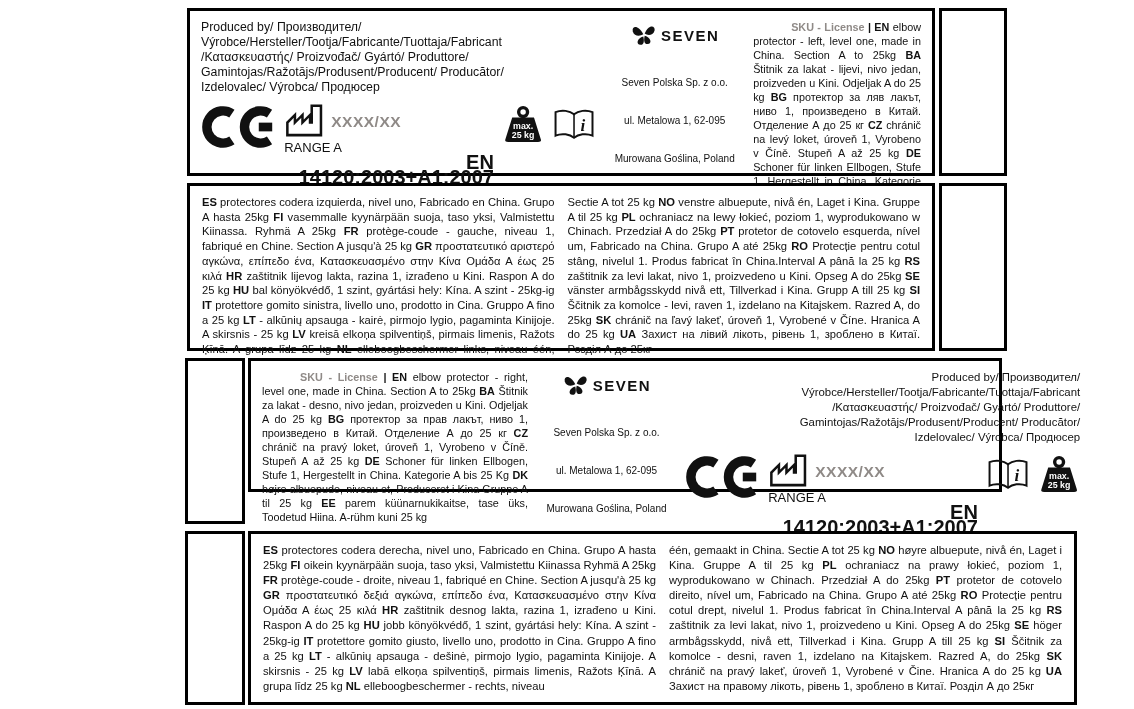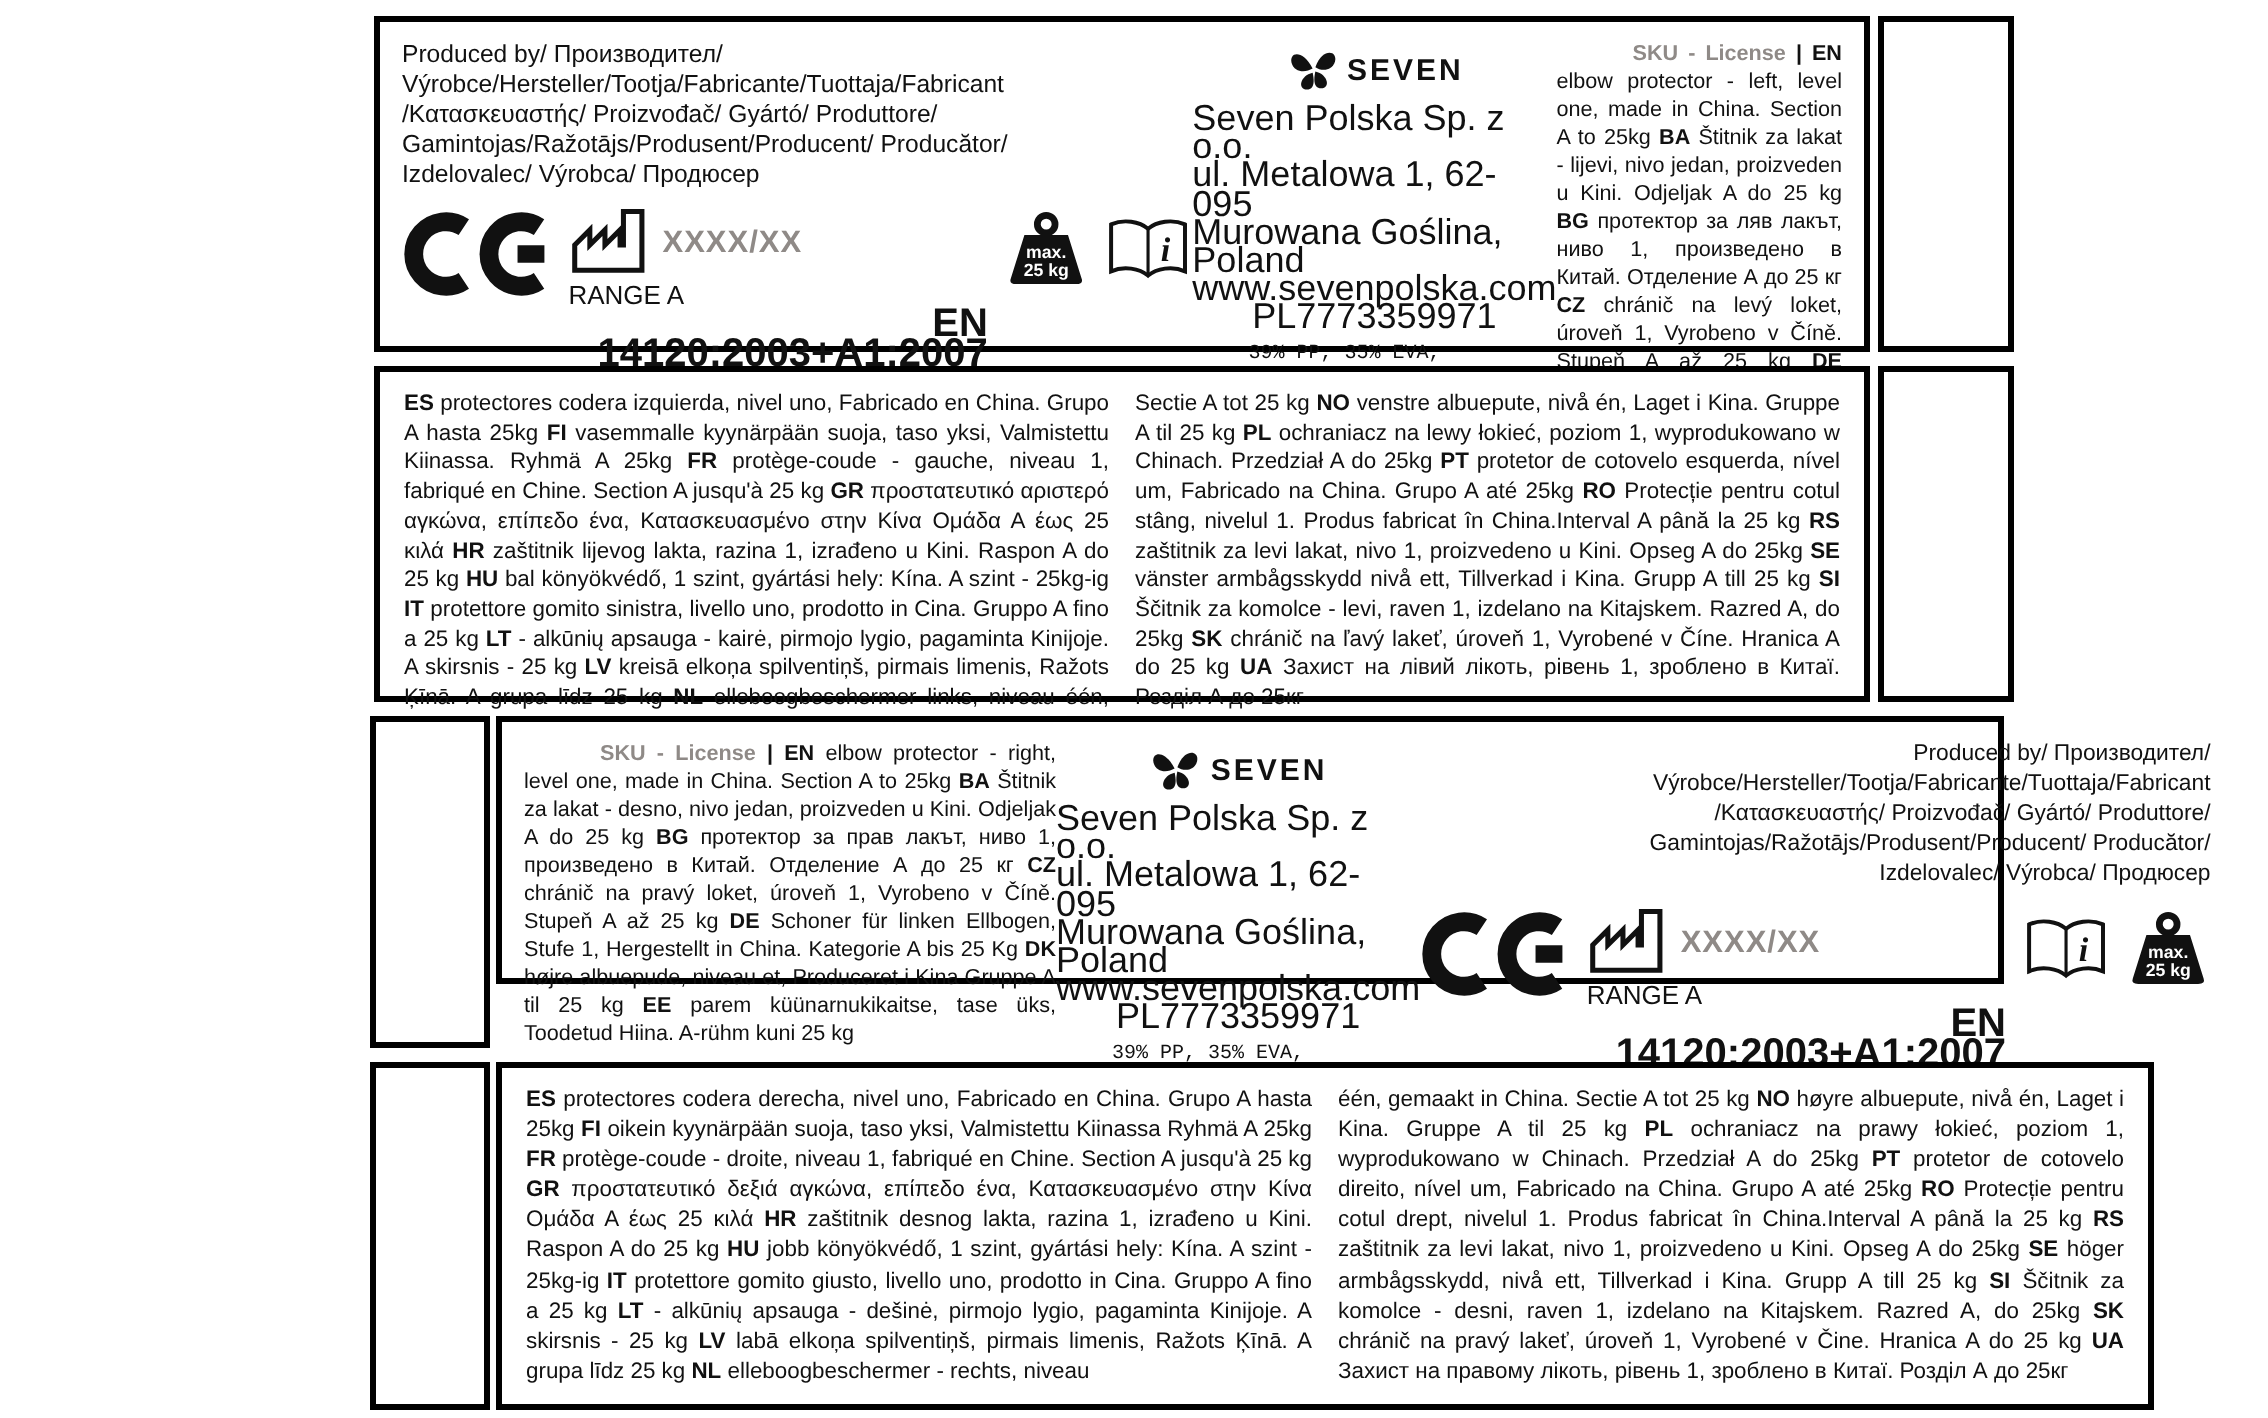--- a/index.html
+++ b/index.html
@@ -24,21 +24,21 @@
   .col-produced-r { font-size:11.4px; text-align:right; }
   .icons-row { display:flex; align-items:flex-start; gap:8px; margin-top:7px; }
   .fact-block { display:flex; flex-direction:column; }
   .fact-top { display:flex; align-items:flex-end; gap:5px; }
   .batch { font-size:15.5px; font-weight:bold; color:var(--muted); letter-spacing:.5px; padding-bottom:7px; }
   .range { font-size:13px; line-height:15px; margin-top:2px; }
   .standard { font-size:20px; line-height:15px; font-weight:bold;text-align:right; }
   .mid-col { flex:0 0 157px; display:flex; flex-direction:column; align-items:center; text-align:left; padding-top:3px; }
   .logo-row { display:flex; align-items:center; gap:3px; margin-bottom:5px; }
   .wordmark { font-size:15px; font-weight:bold; letter-spacing:1.5px; }
-  .addr { font-size:18px; line-height:14.2px; }
+  .addr { font-size:10px; line-height:14.2px;margin-top:24px; }
   .comp { font-size:10px; line-height:13.8px; margin-top:5px;font-family:Liberation Mono, monospace; }
   .care-row { display:flex; gap:3px; margin-top:3px; }
   .care-row svg { display:block; }
   .sku-col { font-size:10.8px; line-height:14px; text-align:justify; }
   .l1-sku { flex:1 1 0; }
   .l3-sku { flex:0 0 266px; }
   .l3-right { flex:1 1 0; display:flex; flex-direction:column; align-items:flex-end; }
   .l1-produced { flex:0 0 302px; }
   svg text { font-family:"Liberation Sans", sans-serif; }
 </style>

